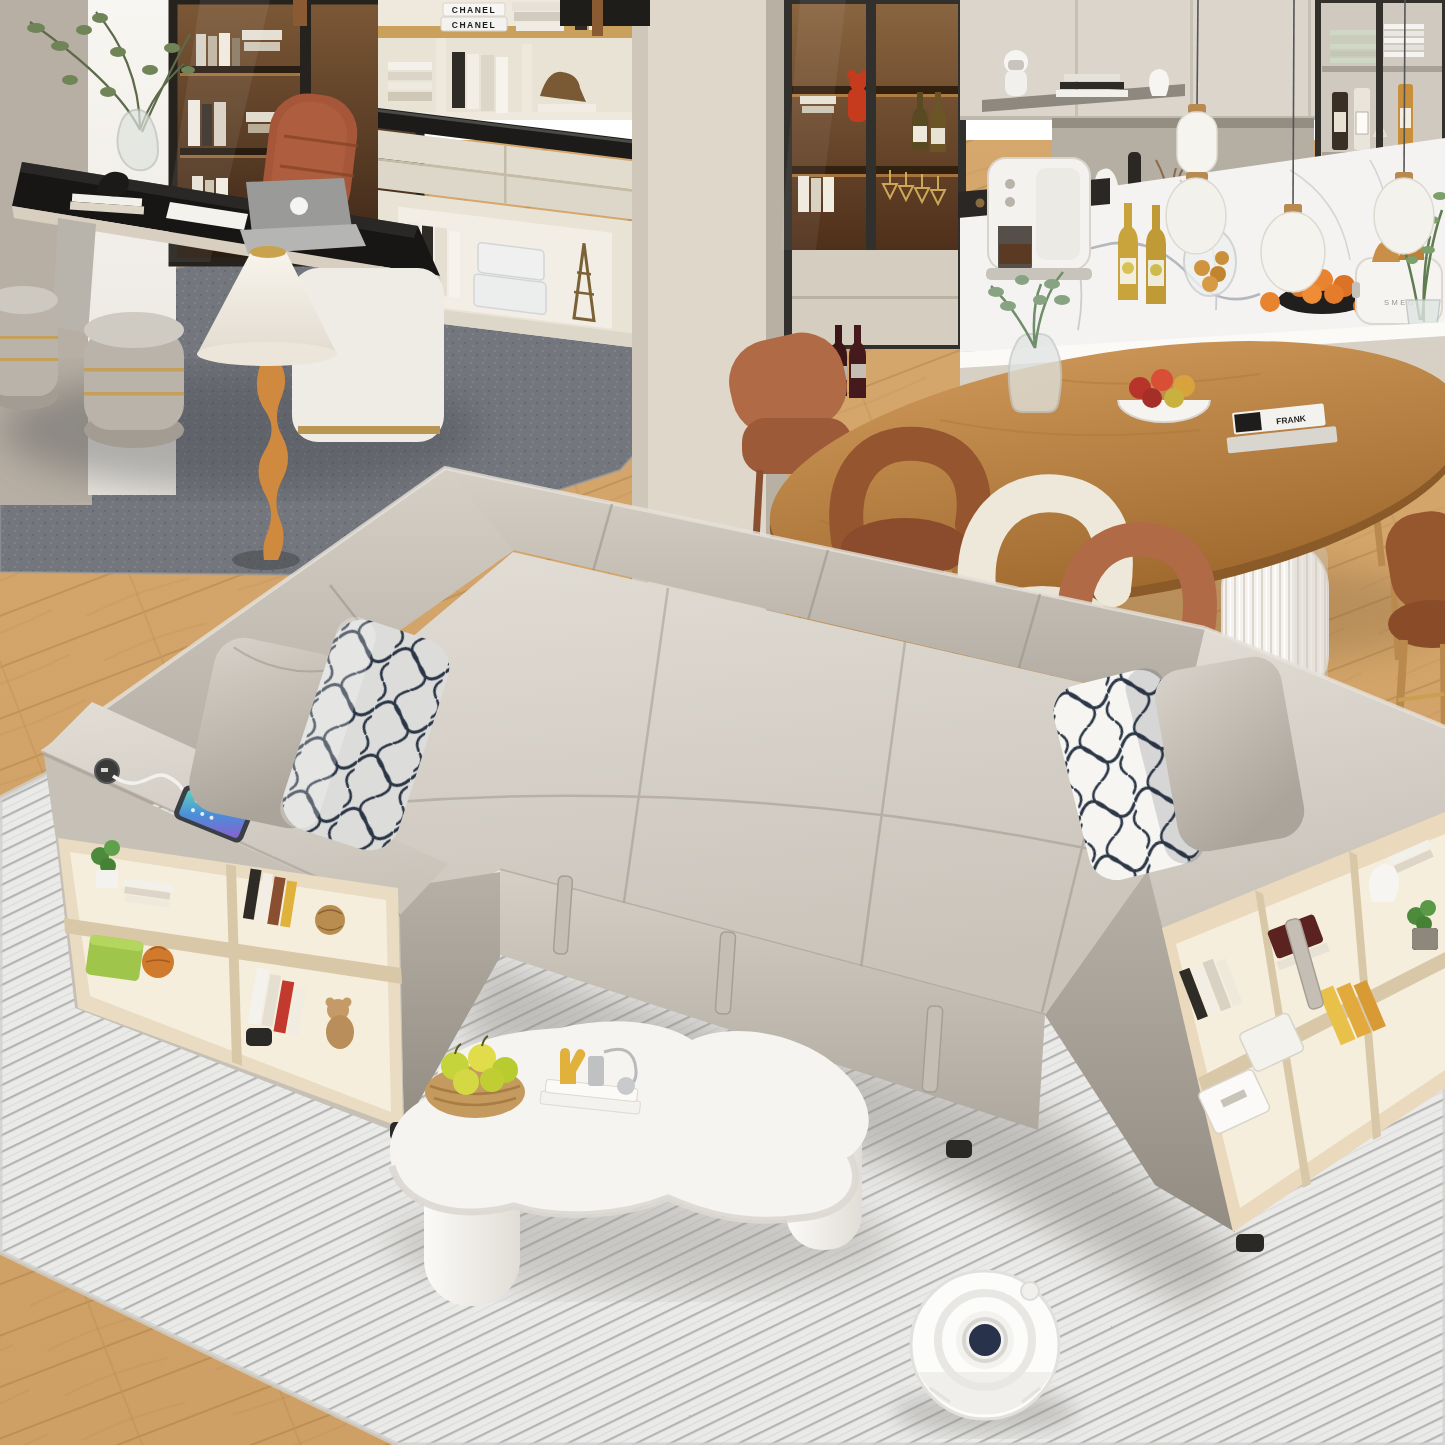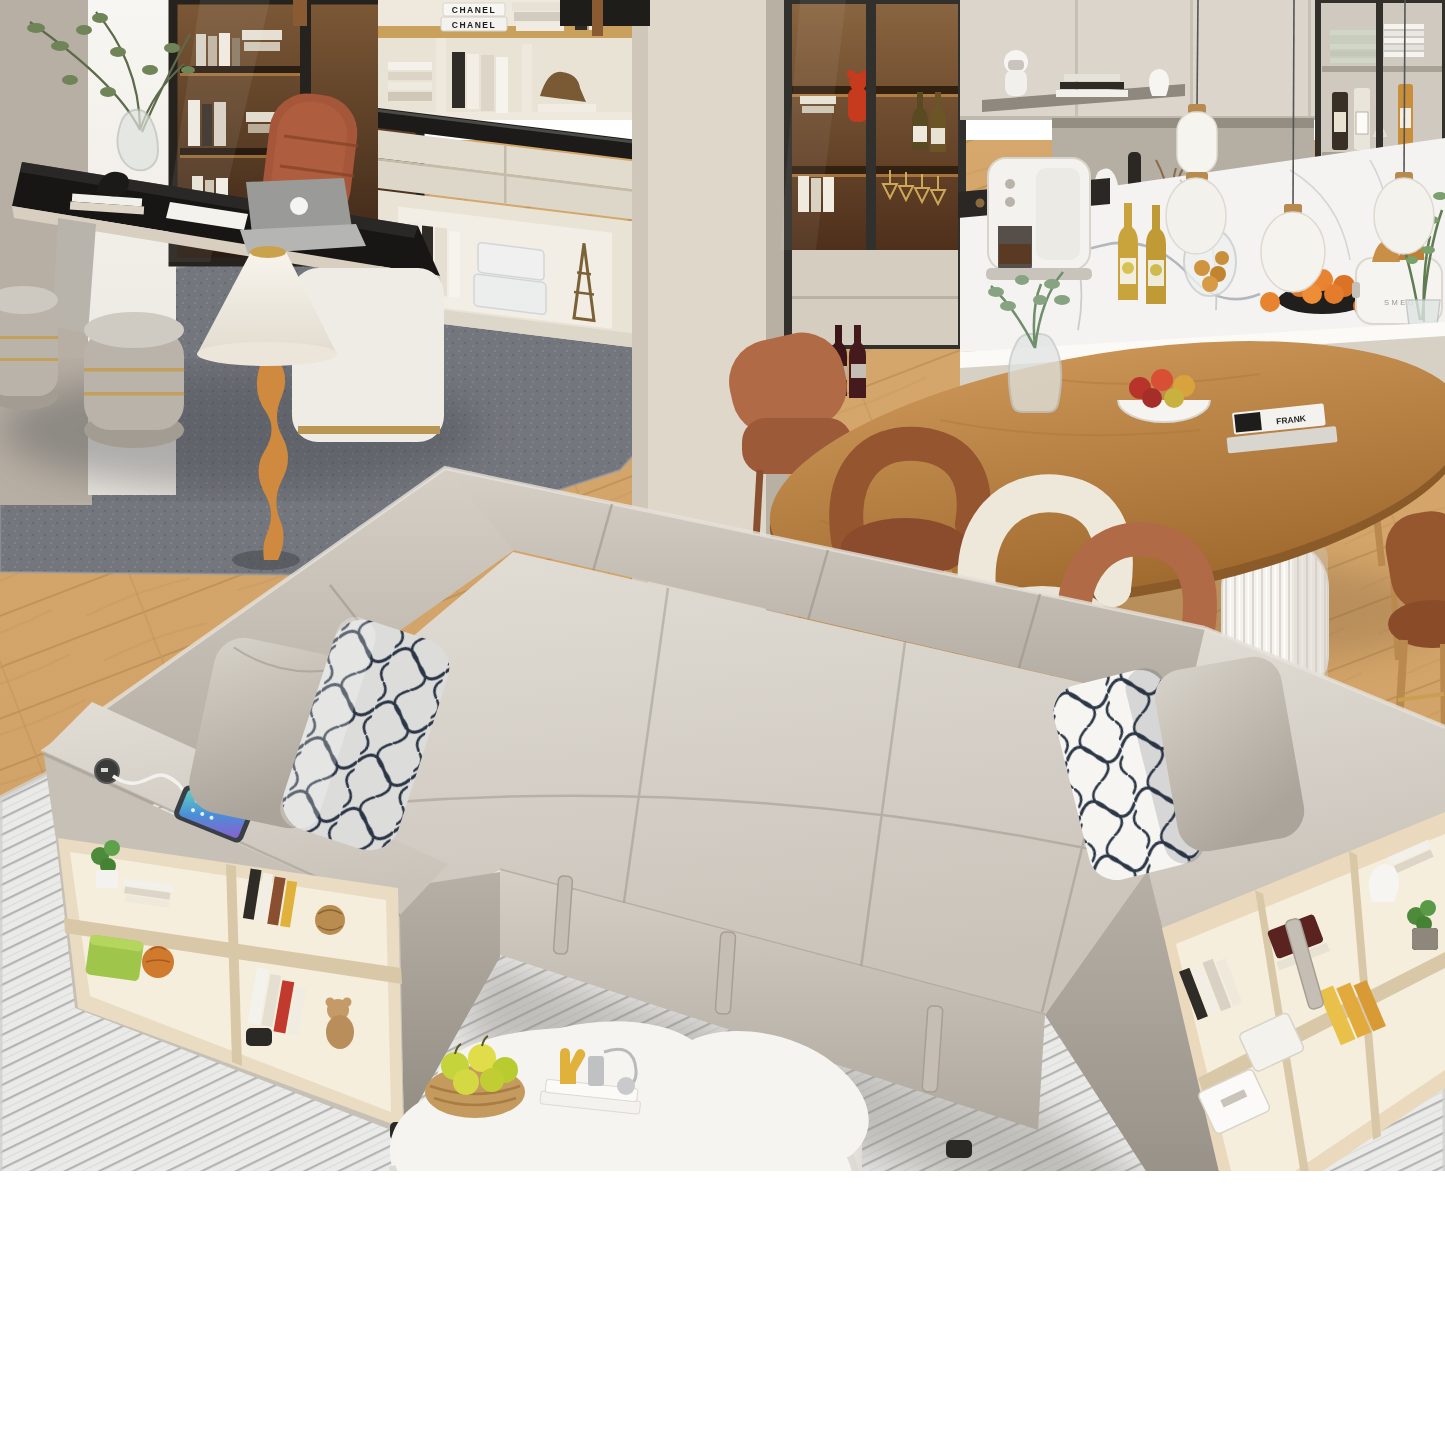--- a/index.html
+++ b/index.html
@@ -1,16 +1,16 @@
 <!DOCTYPE html>
 <html><head>
 <meta charset="utf-8">
 <style>
   html,body{margin:0;padding:0;background:#ffffff;}
-  .stage{width:1445px;height:1171px;position:relative;overflow:hidden;font-family:"Liberation Sans",sans-serif;}
+  .stage{width:1445px;height:1445px;position:relative;overflow:hidden;font-family:"Liberation Sans",sans-serif;}
   svg{display:block;}
   text{font-family:"Liberation Sans",sans-serif;}
 </style>
 </head>
 <body>
 
 <div class="stage">
 <svg width="1445" height="1445" viewBox="0 0 1445 1445">
 <defs>
   <linearGradient id="gFloor" x1="0" y1="0" x2="0" y2="1">

